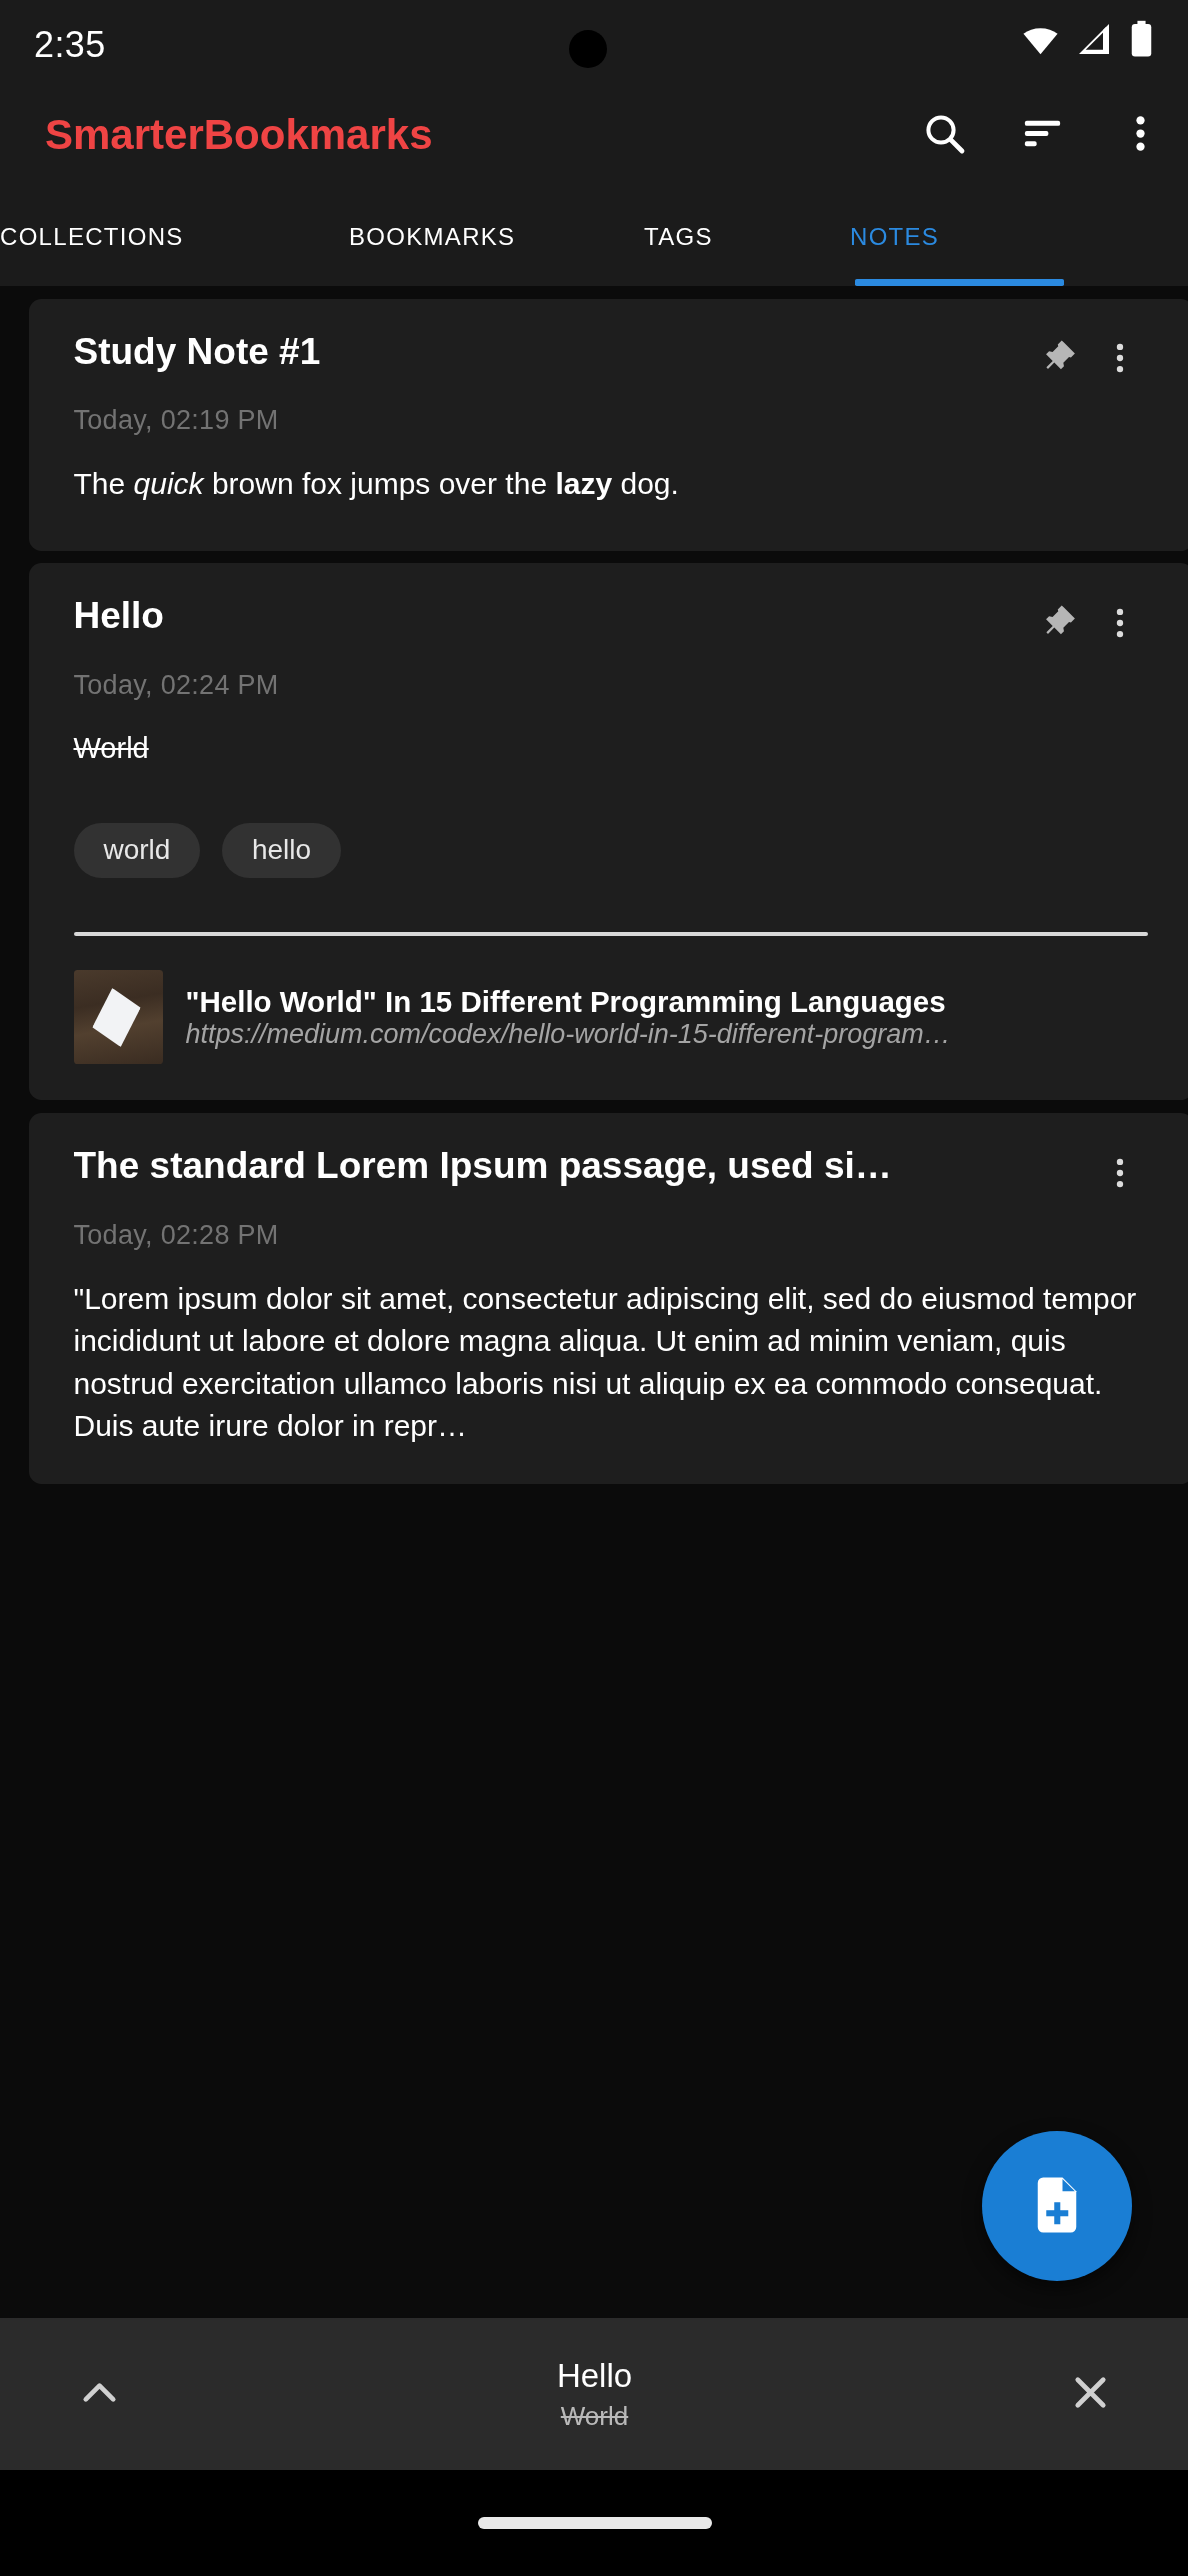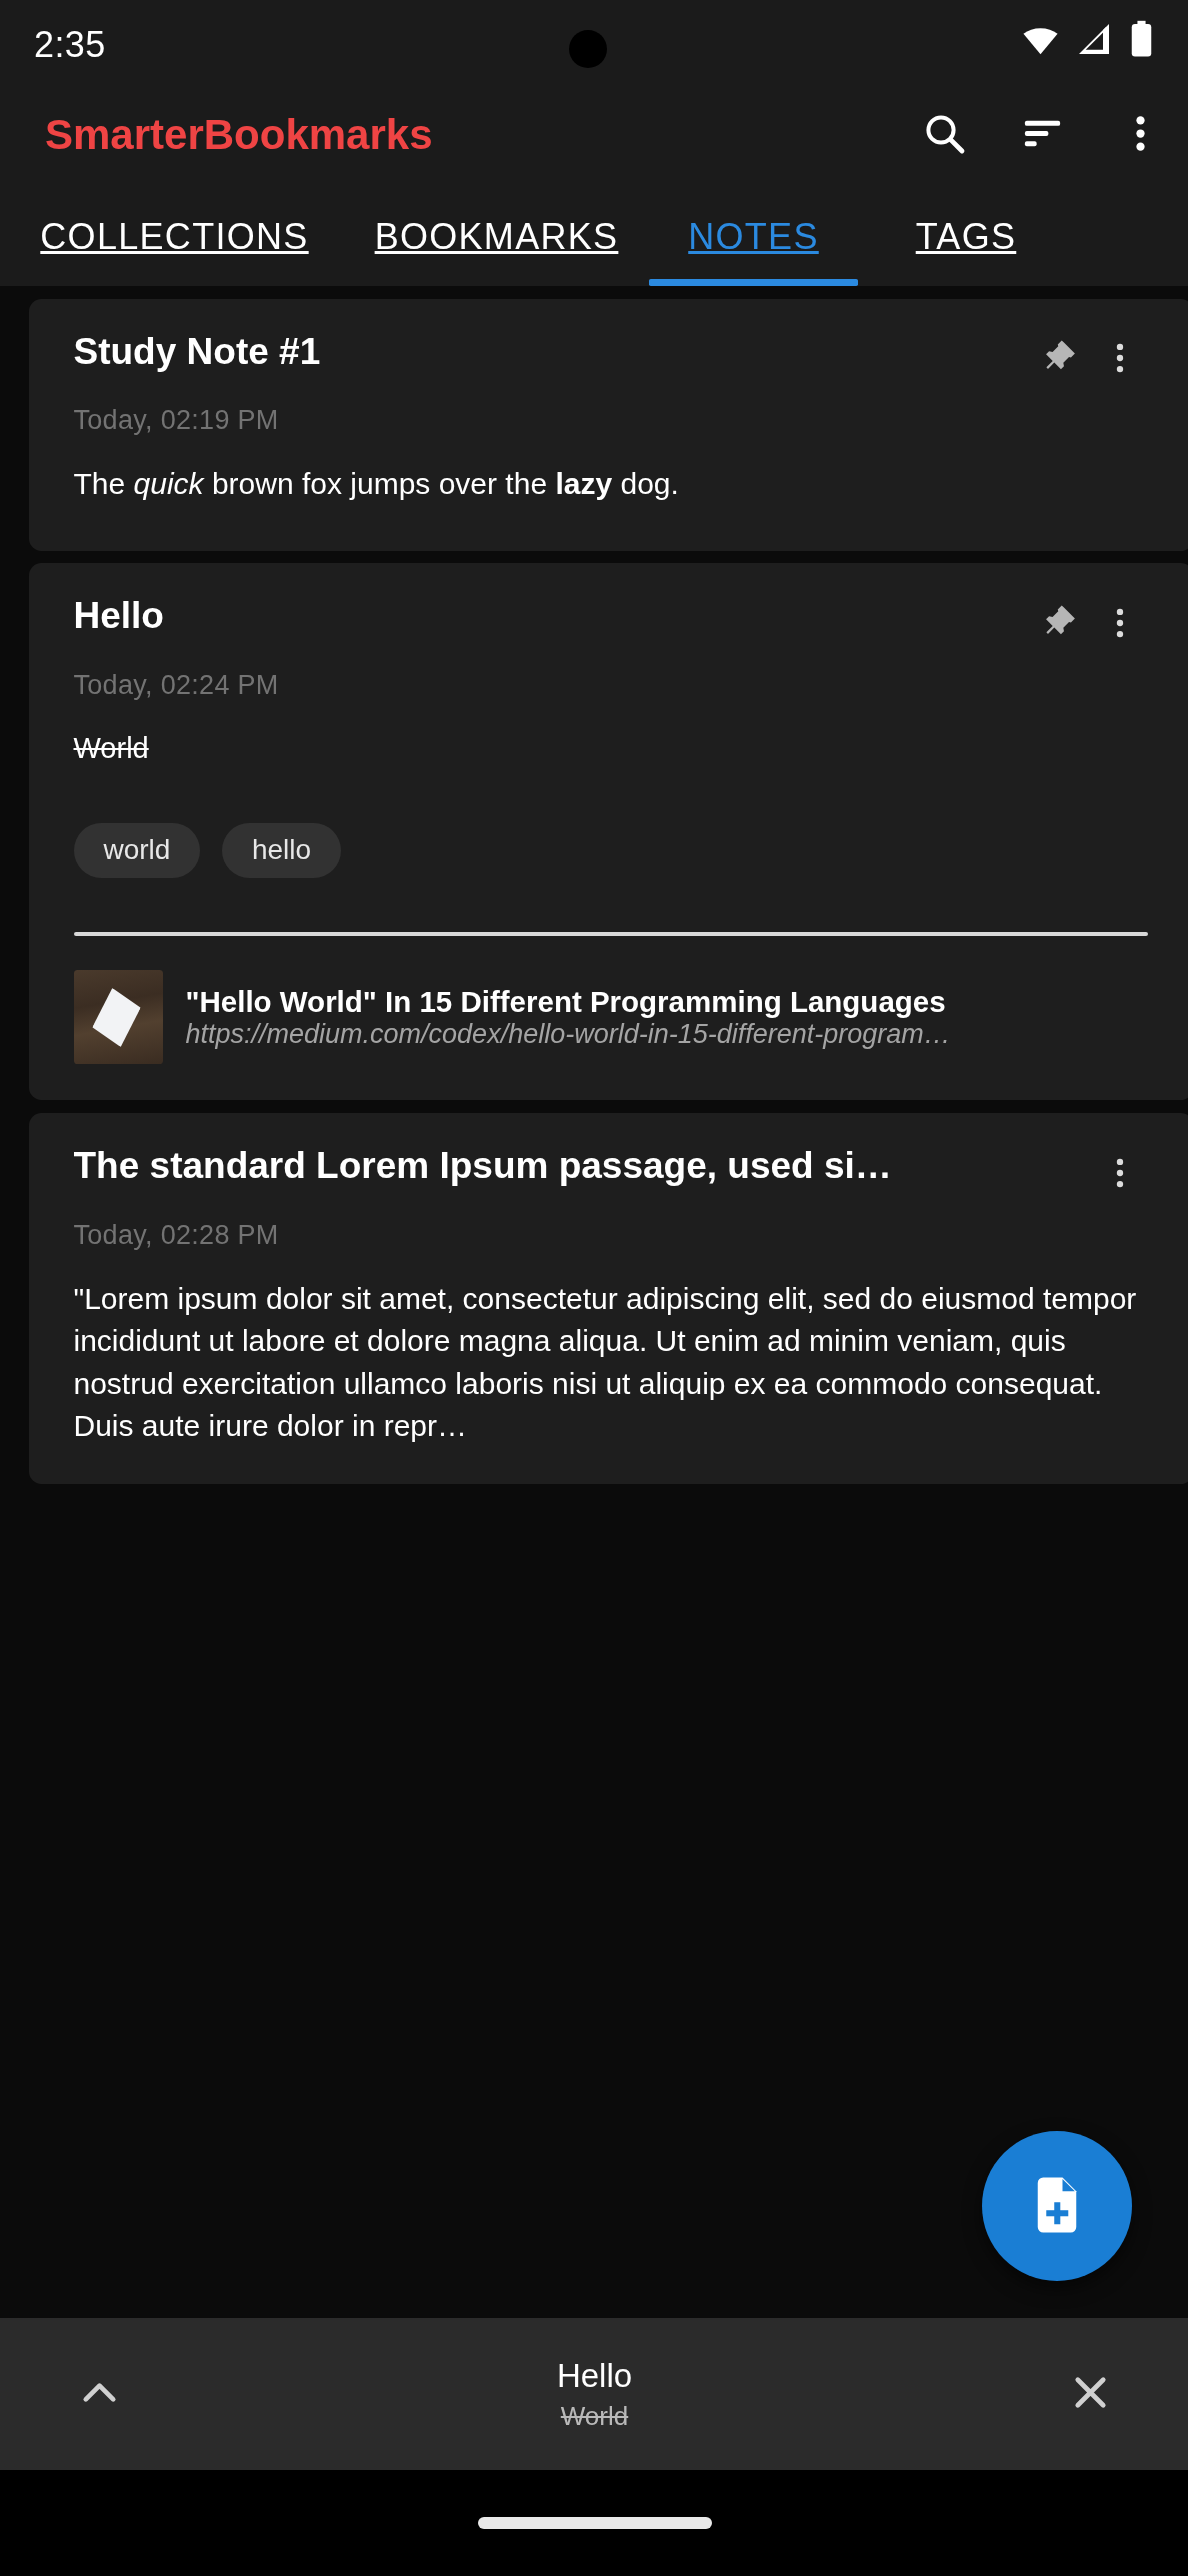--- a/index.html
+++ b/index.html
@@ -38,23 +38,23 @@
     width:98px; height:98px; display:flex; align-items:center;
     justify-content:center; cursor:pointer;
   }
 
   
   .tabs{
     position:absolute; top:188px; left:0; width:1189px; height:98px;
     background:#1b1b1b; display:flex; align-items:stretch;
   }
   .tab{
-    display:flex; align-items:center; justify-content:center;
-    color:#ffffff; font-size:36px; font-weight:500; letter-spacing:1.3px;
-    cursor:pointer; position:relative;text-decoration:underline;
+    display:flex; align-items:center; justify-content:flex-start;
+    color:#ffffff; font-size:24px; font-weight:500; letter-spacing:1.3px;
+    cursor:pointer; position:relative;
   }
   .tab.t-collections{ flex:0 0 349px; }
   .tab.t-bookmarks{ flex:0 0 295px; }
   .tab.t-notes{ flex:0 0 219px; color:#2b8ae0; }
   .tab.t-tags{ flex:0 0 206px; }
   .tab.active::after{
     content:""; position:absolute; left:5.4px; right:5.4px; bottom:0;
     height:7.2px; background:#2b8ae0; border-radius:1.8px;
   }
 
@@ -216,25 +216,25 @@
     </div>
   </div>
 
   <div class="tabs">
     <div class="tab t-collections">
       <span>COLLECTIONS</span>
     </div>
     <div class="tab t-bookmarks">
       <span>BOOKMARKS</span>
     </div>
+    <div class="tab t-tags">
+      <span>TAGS</span>
+    </div>
     <div class="tab t-notes active">
       <span>NOTES</span>
-    </div>
-    <div class="tab t-tags">
-      <span>TAGS</span>
     </div>
   </div>
 
   <div class="content">
 
     <div class="card" style="height:252px;">
       <div class="card-head">
         <div class="card-title">Study Note #1</div>
         <div class="card-actions">
           <div class="mini-btn">

